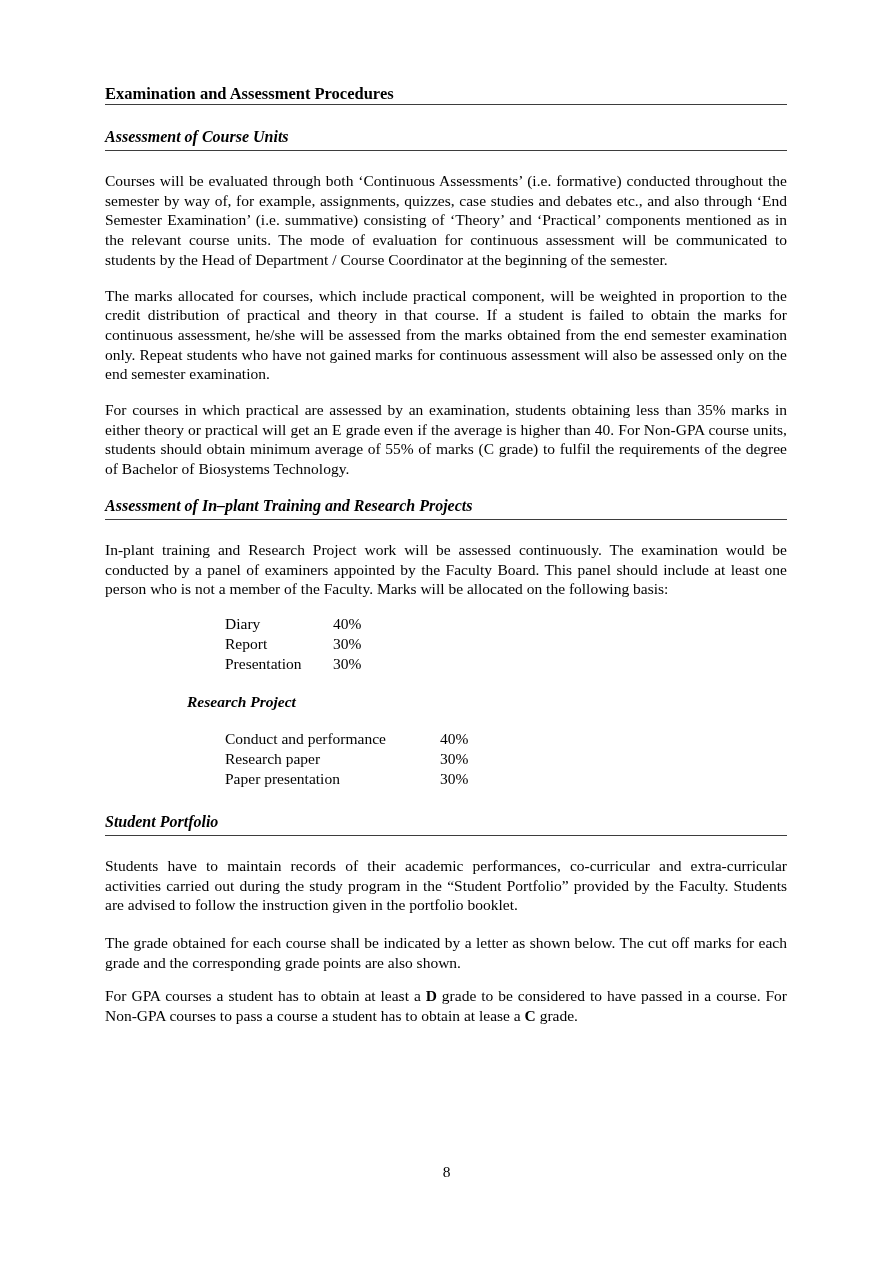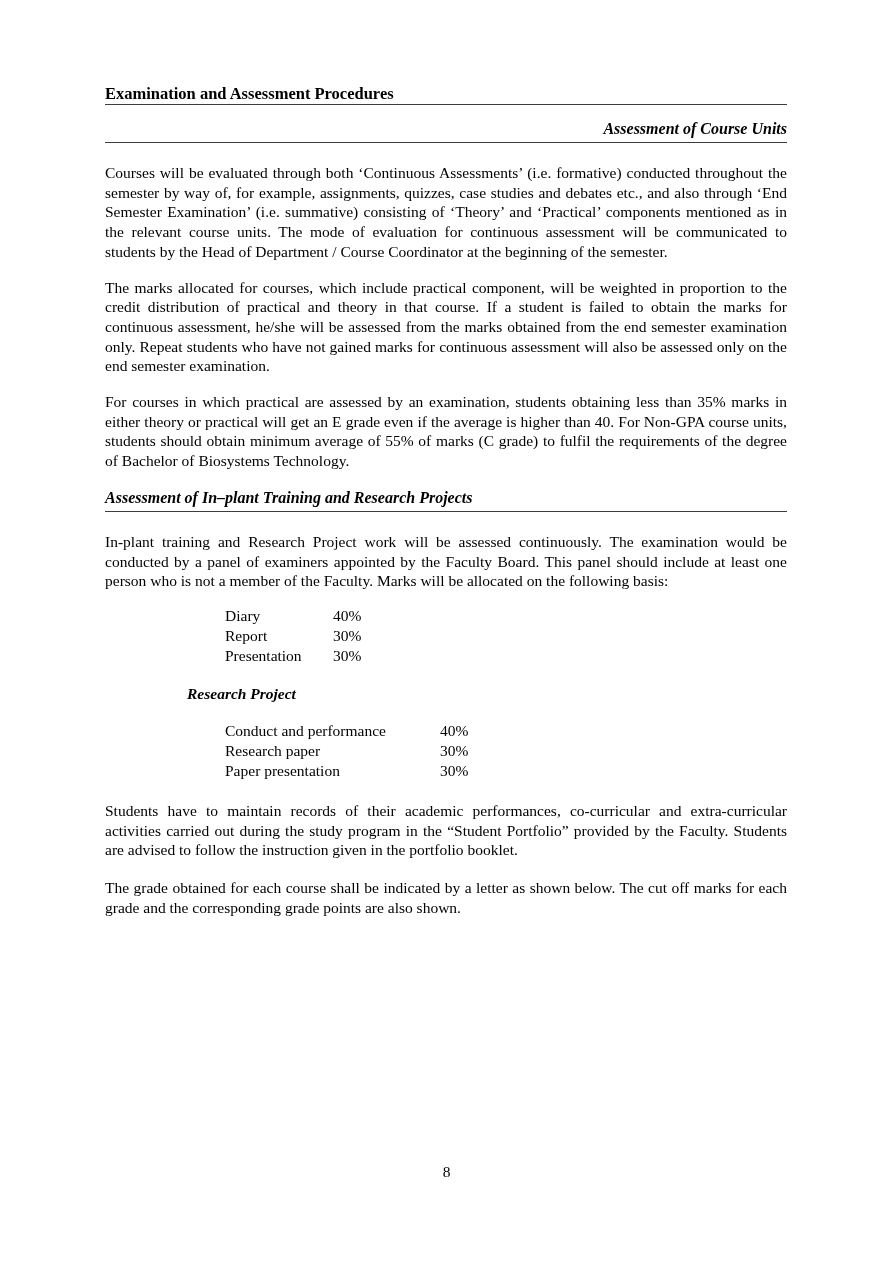--- a/index.html
+++ b/index.html
@@ -34,21 +34,21 @@
   }
   .section-heading {
     font-size: 16px;
     font-weight: bold;
     font-style: italic;
     line-height: 20px;
     padding-bottom: 3px;
     border-bottom: 1.6px solid #3d3d3d;
     margin: 0;
   }
-  .sh-1 { margin-top: 14px; text-align: right; }
+  .sh-1 { margin-top: 22px; }
   .sh-2 { margin-top: 17px; }
   .sh-3 { margin-top: 23px; }
   .sh-4 { margin-top: 19px; }
   p.body {
     font-size: 15.5px;
     line-height: 19.7px;
     text-align: justify;
     margin: 16px 0 0 0;
   }
   p.body.after-heading { margin-top: 20px; }
@@ -122,22 +122,24 @@
         <span class="item-label">Research paper</span>
         <span class="item-value">30%</span>
       </div>
       <div class="list-row">
         <span class="item-label">Paper presentation</span>
         <span class="item-value">30%</span>
       </div>
     </div>
   </div>
 
+  <h2 class="section-heading sh-3">Student Portfolio</h2>
 
   <p class="body after-heading">Students have to maintain records of their academic performances, co-curricular and extra-curricular activities carried out during the study program in the “Student Portfolio” provided by the Faculty. Students are advised to follow the instruction given in the portfolio booklet.</p>
 
 
   <p class="body mt-18">The grade obtained for each course shall be indicated by a letter as shown below. The cut off marks for each grade and the corresponding grade points are also shown.</p>
 
+  <p class="body mt-14"><span>For GPA courses a student has to obtain at least a </span><b class="inline-bold">D</b><span> grade to be considered to have passed in a course. For Non-GPA courses to pass a course a student has to obtain at lease a </span><b class="inline-bold">C</b><span> grade.</span></p>
 
 </div>
 
 <div class="page-number">8</div>
 
 </body></html>

